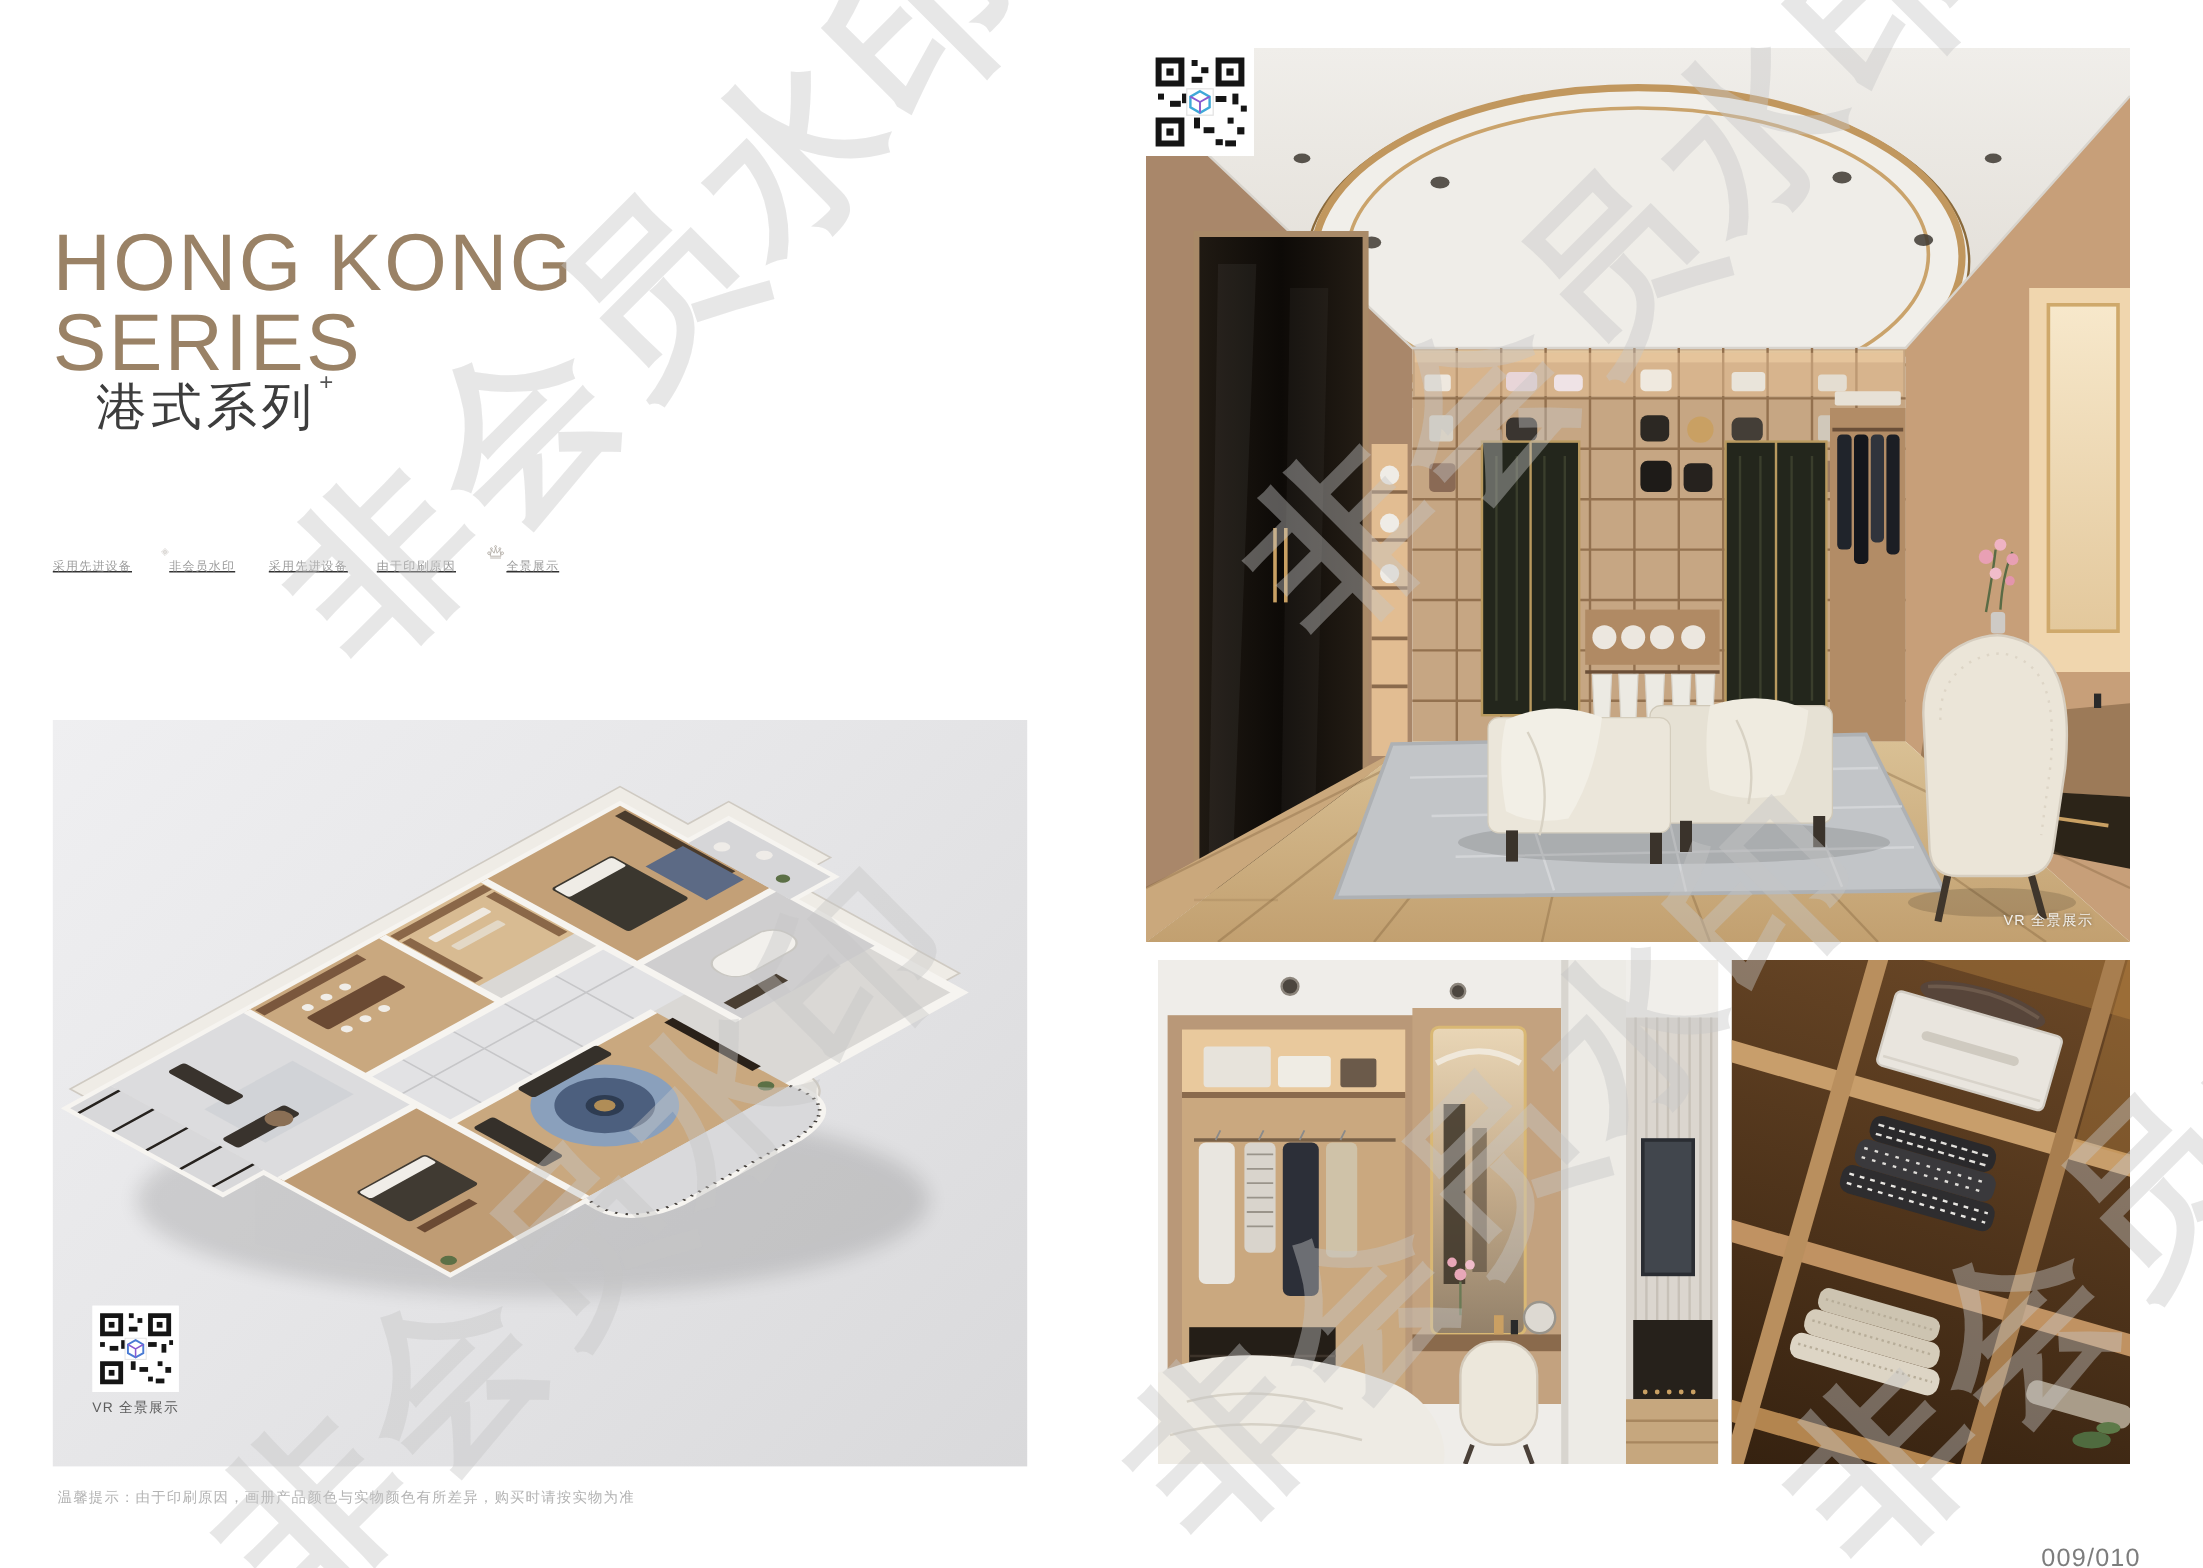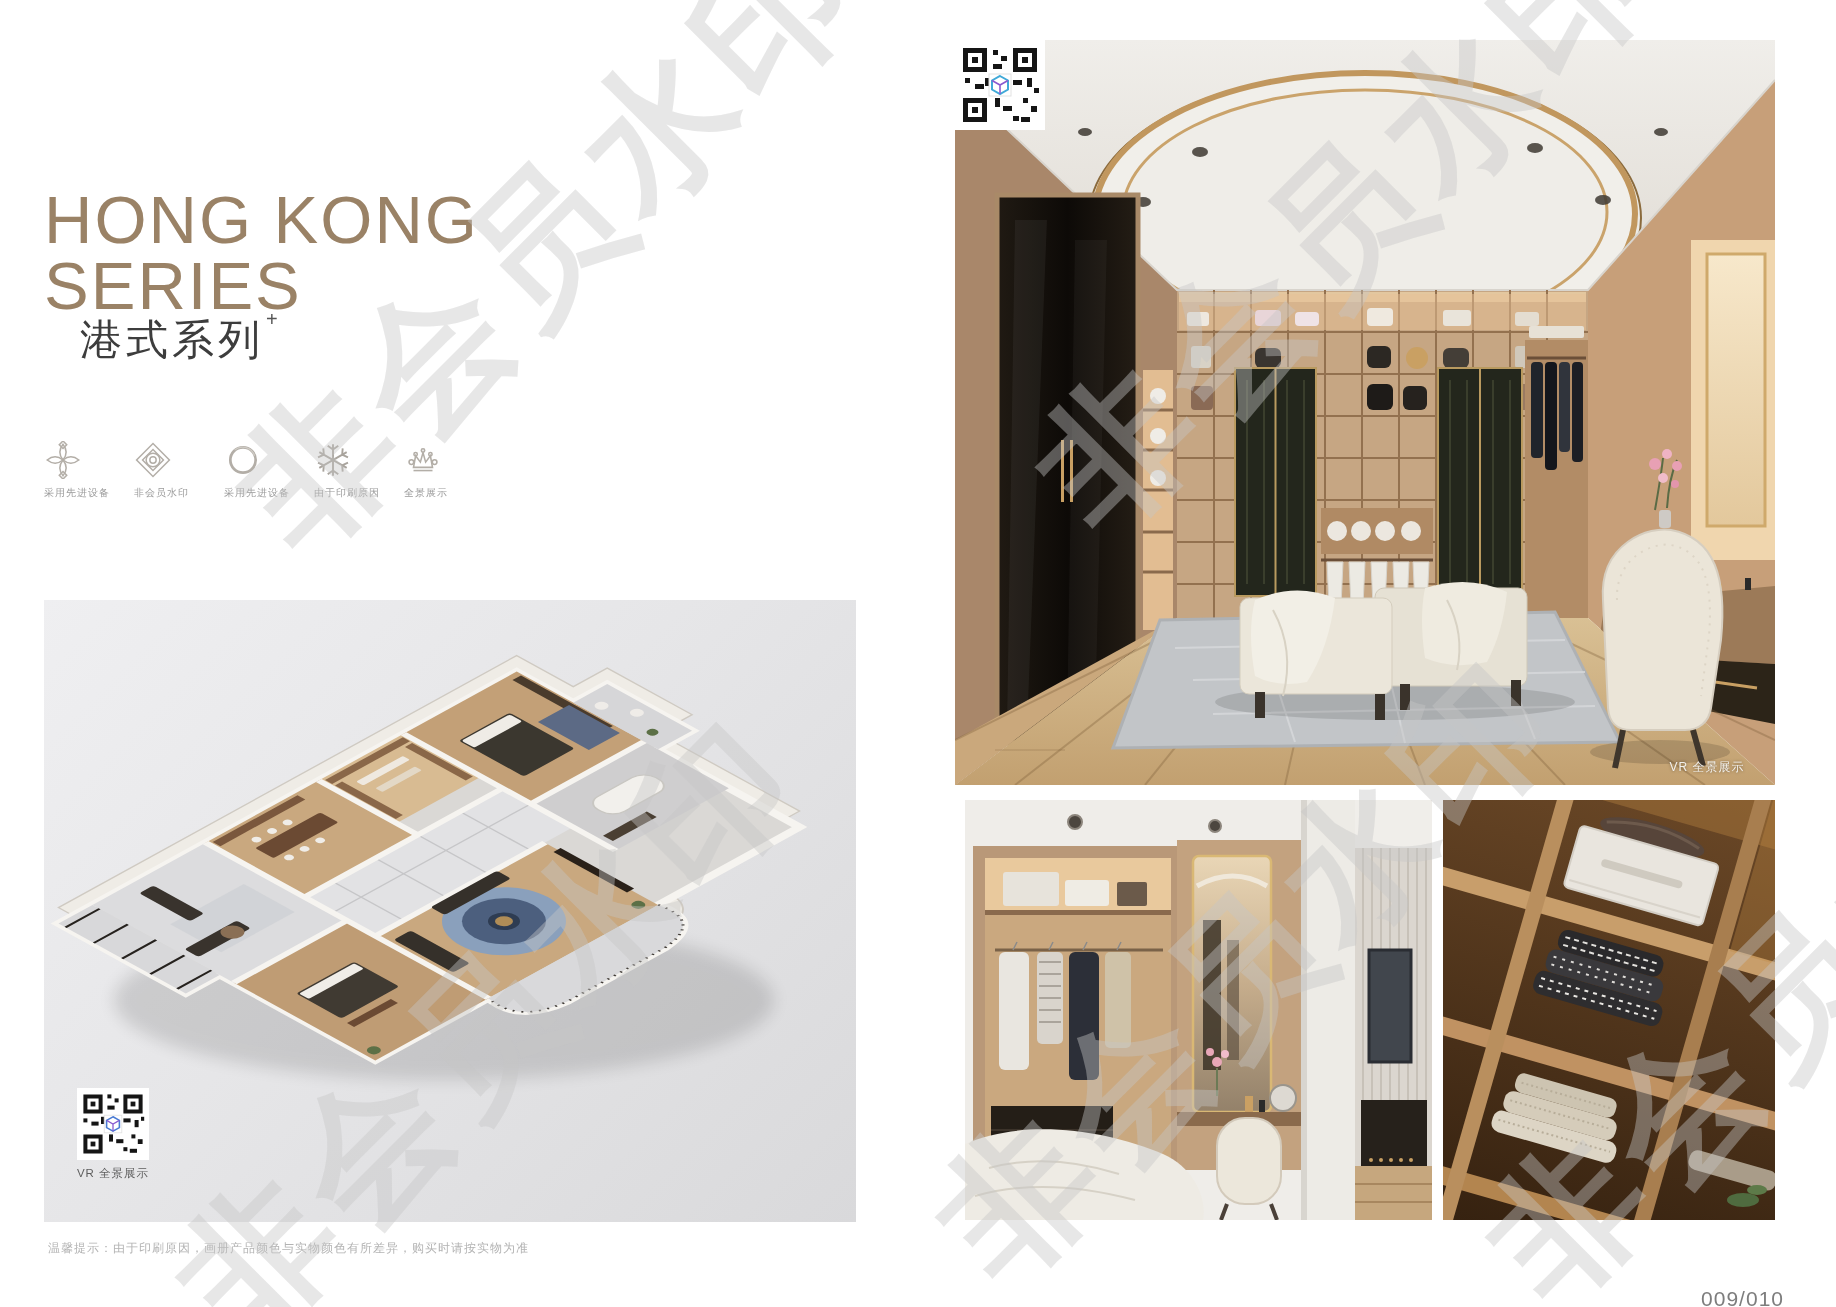--- a/index.html
+++ b/index.html
@@ -9,21 +9,21 @@
 
   
   .title{left:44px;top:142px;color:#9a8266;font-size:67px;line-height:0.98;font-weight:300;
          letter-spacing:2px;}
   .title span{display:block;}
   .subtitle{left:44px;top:308px;color:#3d3d3d;font-size:42px;font-weight:500;letter-spacing:4px;margin-left:36px;}
   .subtitle sup{font-size:20px;color:#555;vertical-align:28px;margin-left:2px;}
   .desc{left:44px;top:382px;width:606px;margin:0;color:#8f8f8f;font-size:12.5px;line-height:2.15;
         letter-spacing:.4px;text-align:justify;}
   .features{left:44px;top:441px;display:flex;gap:28px;}
-  .feature{width:62px;display:flex;flex-direction:column;align-items:flex-start;}
+  .feature{width:62px;display:flex;flex-direction:row;align-items:flex-end;text-decoration:underline;}
   .feature svg{width:38px;height:38px;}
   .feature .flabel{margin-top:7px;font-size:10px;color:#9b9b9b;white-space:nowrap;letter-spacing:1px;}
 
   .panel{left:44px;top:600px;width:812px;height:622px;
          background:linear-gradient(135deg,#efeff1 0%,#e6e6e8 45%,#d9d9db 100%);}
   .panel svg.fp{position:absolute;inset:0;}
 
   .qr{background:#fff;}
   .qr-left{left:33px;top:488px;width:72px;height:72px;}
   .vr-label-left{left:8px;top:566px;width:122px;text-align:center;color:#5d5d5d;font-size:11.5px;

